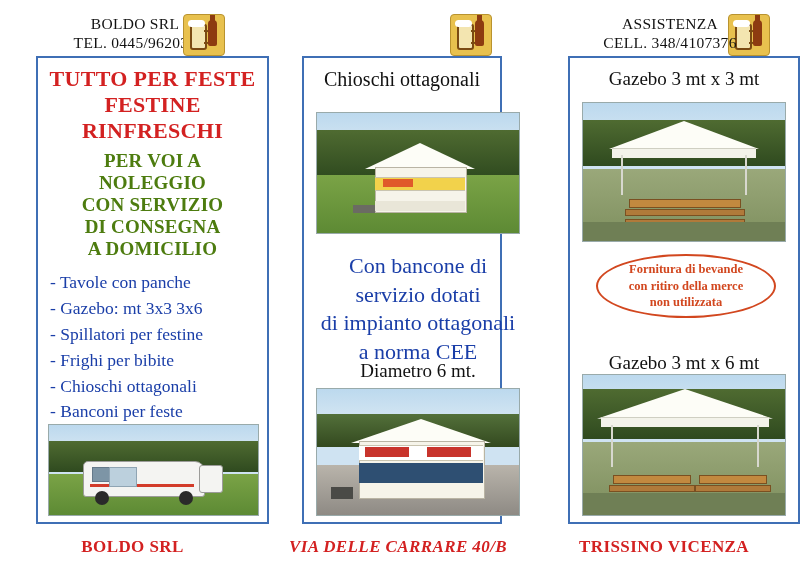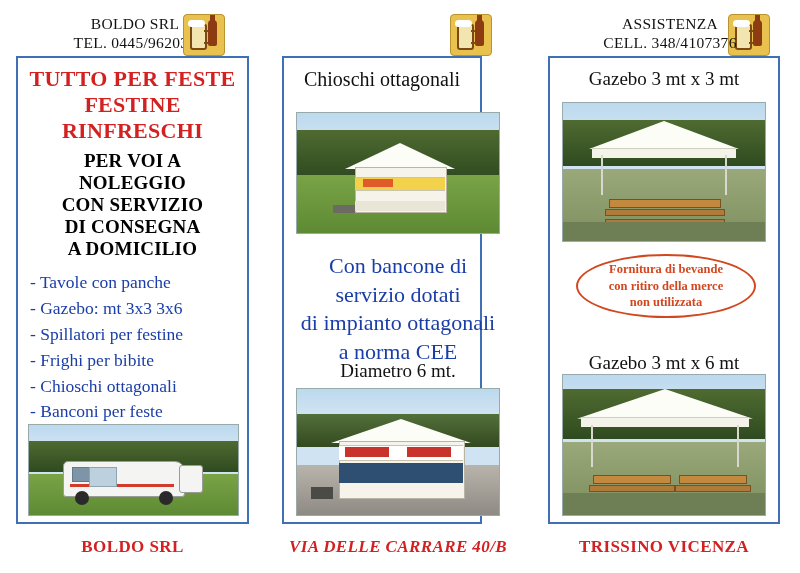--- a/index.html
+++ b/index.html
@@ -93,40 +93,41 @@
   .logo-2 { left: 450px; top: 6px; }
   .logo-3 { left: 728px; top: 6px; }
 
   
   .panel {
     position: absolute;
     top: 56px;
     border: 2px solid #3f6fb5;
     background: #fff;
     box-sizing: border-box;
+    margin-left: 20px;
   }
   .panel-1 { left: 16px;  width: 233px; height: 468px; }
   .panel-2 { left: 282px; width: 200px; height: 468px; }
   .panel-3 { left: 548px; width: 232px; height: 468px; }
 
   
   .p1-title {
     margin: 8px 0 0 0;
     text-align: center;
     color: #d32121;
     font-family: "Liberation Serif", serif;
     font-weight: bold;
     font-size: 22px;
     line-height: 1.18;
     letter-spacing: .3px;
   }
   .p1-sub {
     margin: 6px 0 0 0;
     text-align: center;
-    color: #000000;
+    color: #4d7c0f;
     font-weight: bold;
     font-size: 19px;
     line-height: 1.16;
     letter-spacing: .2px;
   }
   .p1-list {
     margin: 10px 0 0 0;
     padding: 0 0 0 12px;
     list-style: none;
     color: #1a3ea8;

